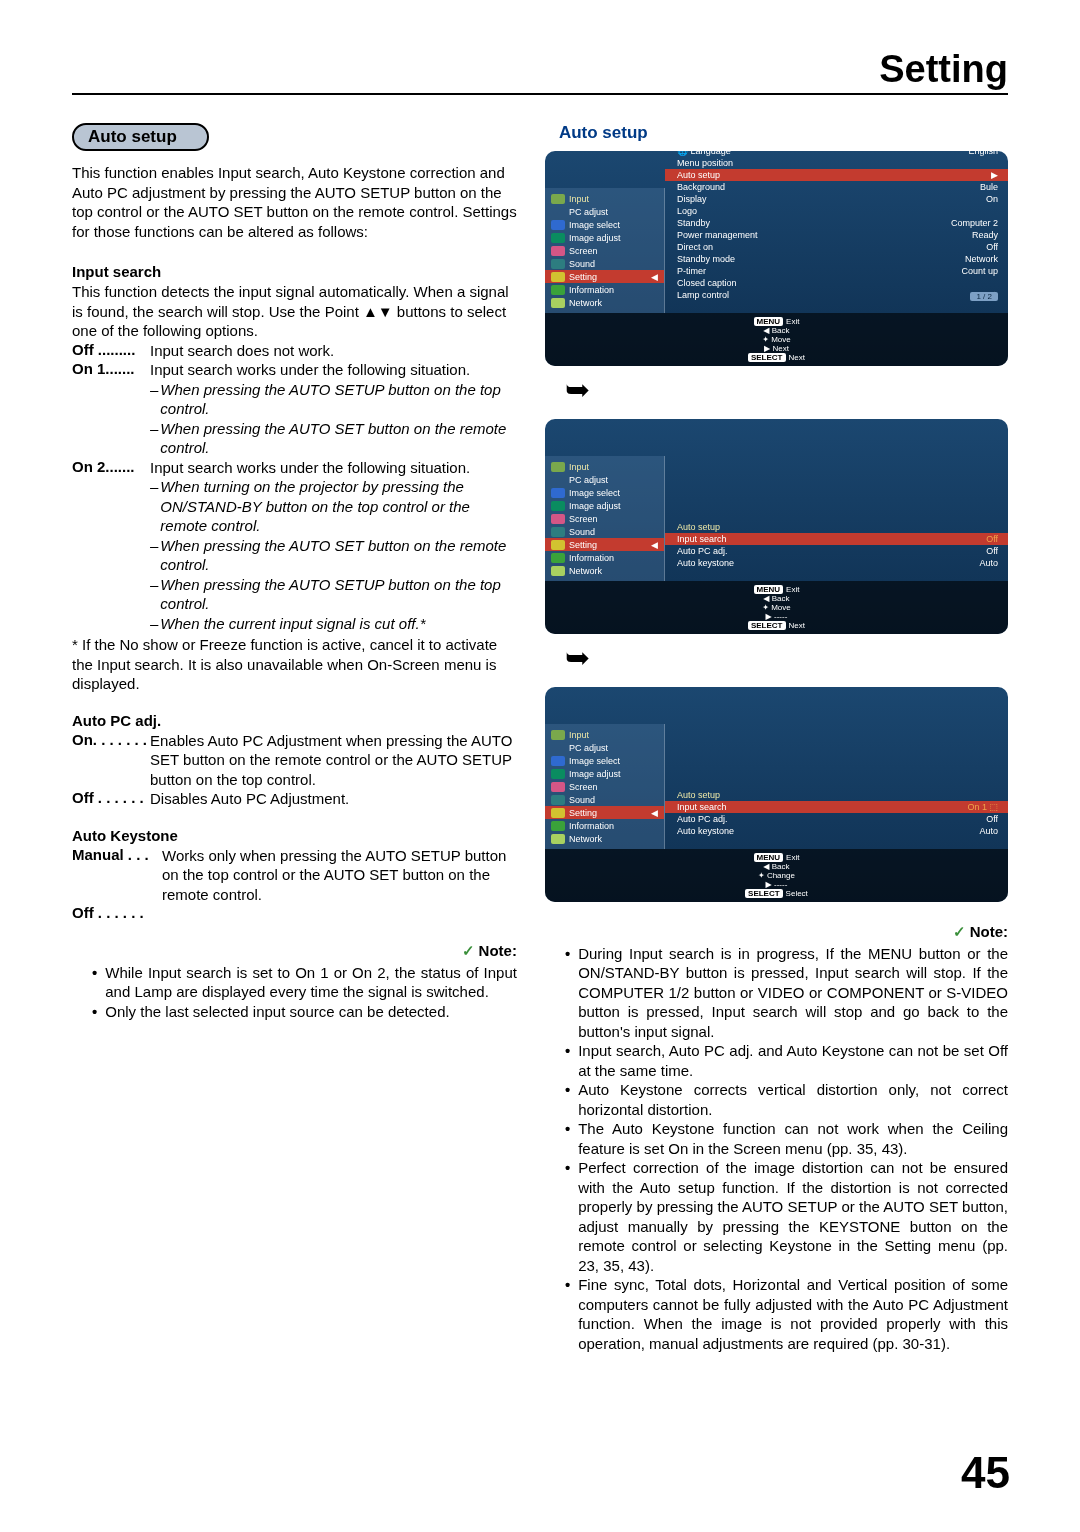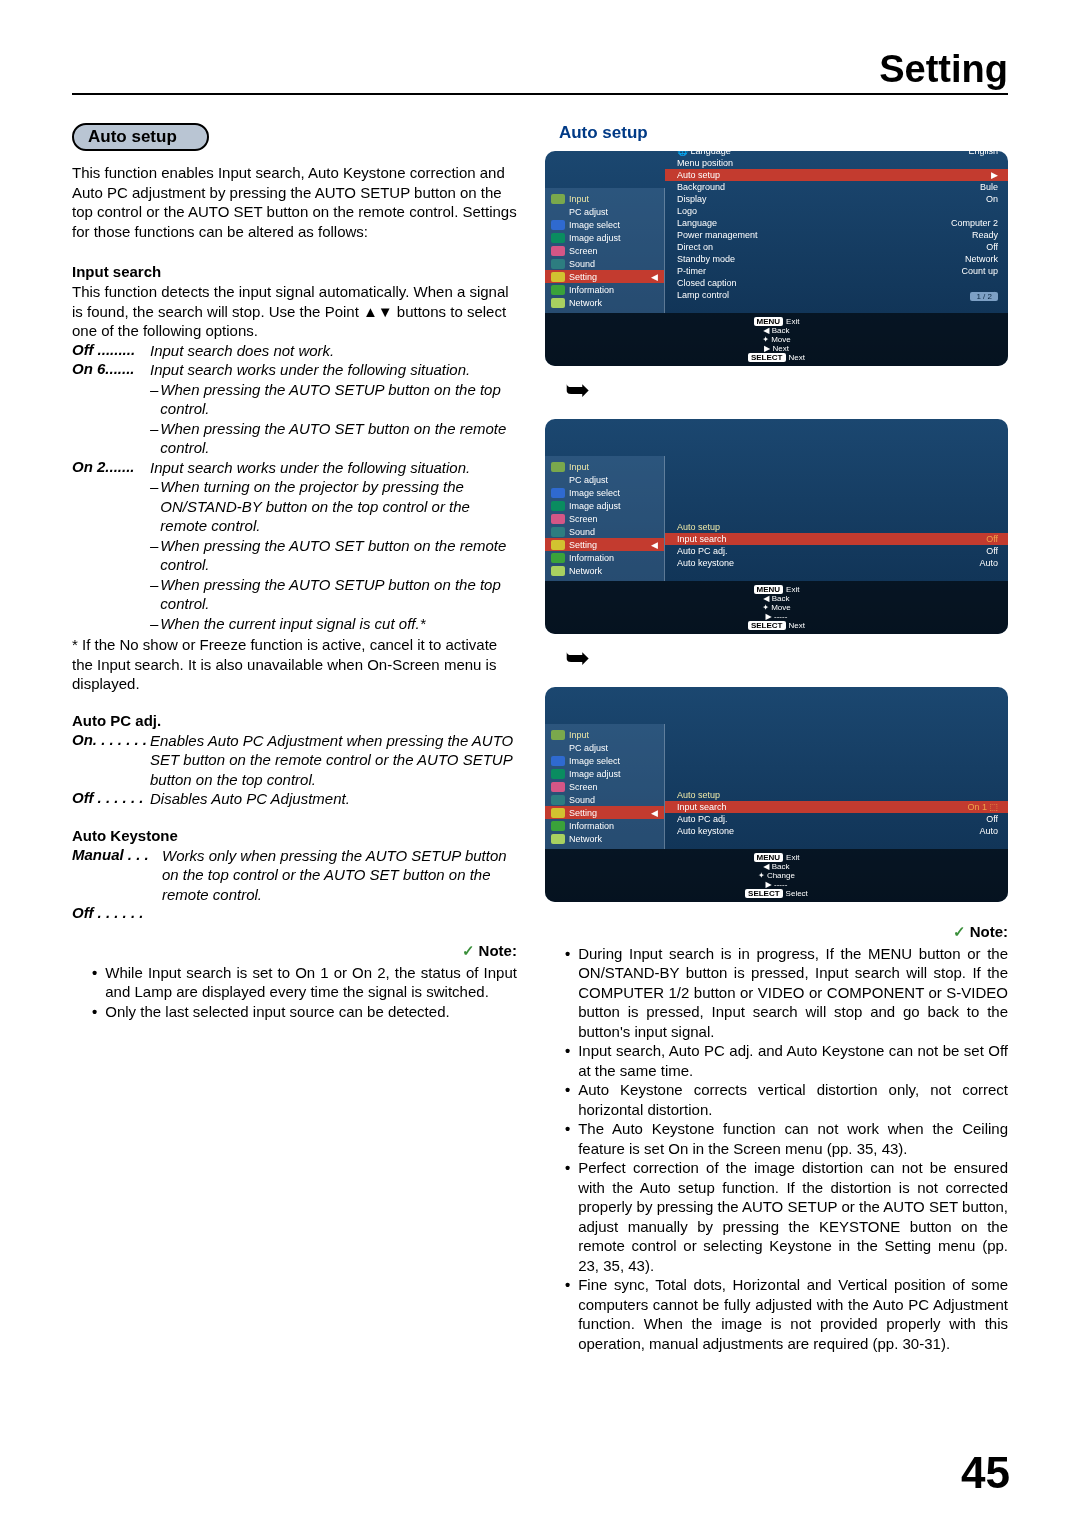--- a/index.html
+++ b/index.html
@@ -41,21 +41,21 @@
   .right-title {
     font-weight: bold;
     font-size: 17px;
     color: #003a86;
     margin-bottom: 8px;
     margin-left: 14px;
   }
   .intro { margin-bottom: 22px; line-height: 1.3; }
   .sub-h { font-weight: bold; margin-top: 12px; margin-bottom: 2px; }
   .desc { line-height: 1.3; }
-  .opt-row { display: flex; font-style: italic; }
+  .opt-row { display: flex; }
   .opt-label { font-weight: bold; width: 78px; flex-shrink: 0; }
   .opt-label.wide { width: 90px; }
   .opt-text { flex: 1; line-height: 1.3; }
   .dash-list { padding-left: 12px; font-style: italic; }
   .dash-item { display: flex; line-height: 1.3; }
   .dash-item::before { content: "– "; margin-right: 2px; }
   .star { line-height: 1.3; margin-top: 2px; }
   .check-note { font-weight: bold; margin-top: 20px; line-height: 1.3; text-align: right; }
   .check-note::before { content: "✓"; color: #3a8f3a; font-weight: bold; margin-right: 4px; }
   .bul-list { margin-top: 2px; padding-left: 20px; }
@@ -116,21 +116,21 @@
     <p class="intro">This function enables Input search, Auto Keystone correction and Auto PC adjustment by pressing the AUTO SETUP button on the top control or the AUTO SET button on the remote control. Settings for those functions can be altered as follows:</p>
 
     <div class="sub-h">Input search</div>
     <p class="desc">This function detects the input signal automatically. When a signal is found, the search will stop. Use the Point ▲▼ buttons to select one of the following options.</p>
 
     <div class="opt-row">
       <span class="opt-label">Off .........</span>
       <span class="opt-text">Input search does not work.</span>
     </div>
     <div class="opt-row">
-      <span class="opt-label">On 6.......</span>
+      <span class="opt-label">On 1.......</span>
       <span class="opt-text">Input search works under the following situation.</span>
     </div>
     <div class="dash-list" style="padding-left:78px;">
       <div class="dash-item">
           <span>When pressing the AUTO SETUP button on the top control.</span>
         </div>
       <div class="dash-item">
           <span>When pressing the AUTO SET button on the remote control.</span>
         </div>
     </div>
@@ -247,21 +247,21 @@
             </div>
           <div class="mrow">
               <span>Display</span>
               <span>On</span>
             </div>
           <div class="mrow">
               <span>Logo</span>
               <span></span>
             </div>
           <div class="mrow">
-              <span>Language</span>
+              <span>Standby</span>
               <span>Computer 2</span>
             </div>
           <div class="mrow">
               <span>Power management</span>
               <span>Ready</span>
             </div>
           <div class="mrow">
               <span>Direct on</span>
               <span>Off</span>
             </div>

